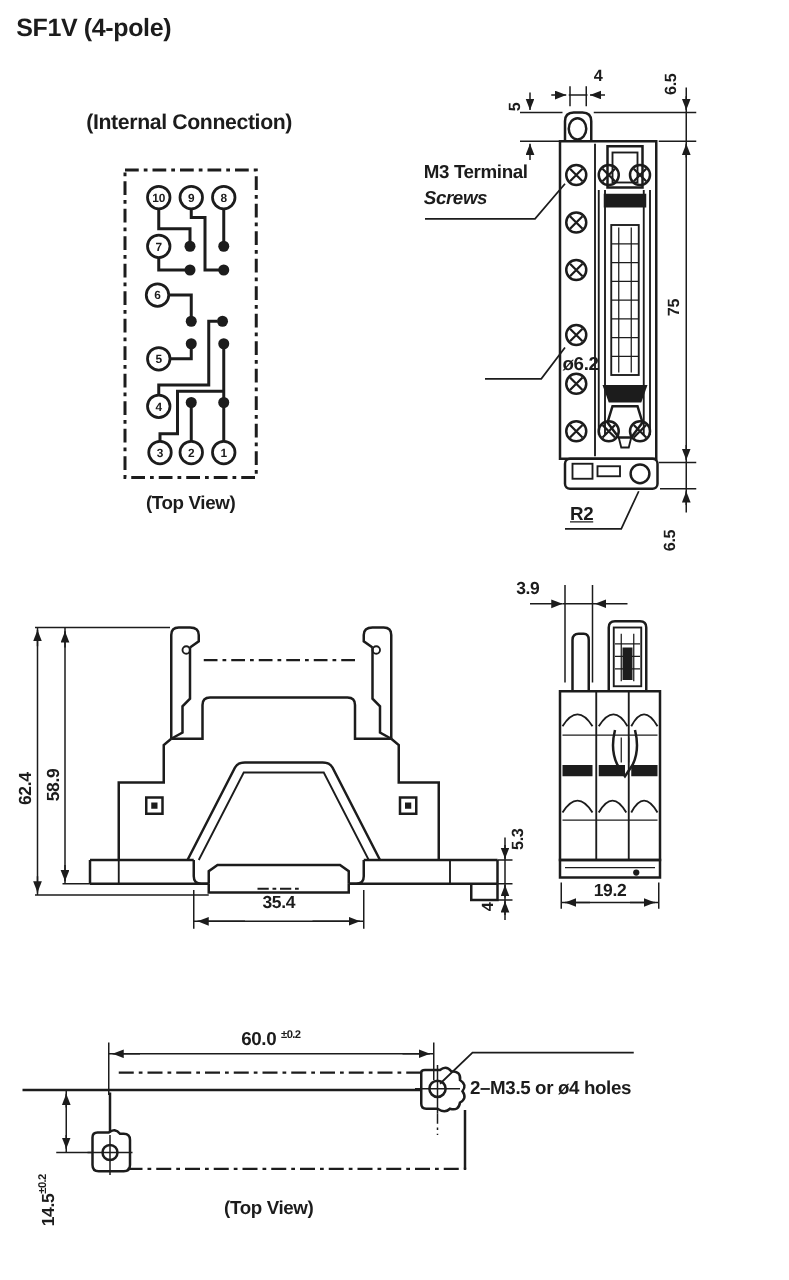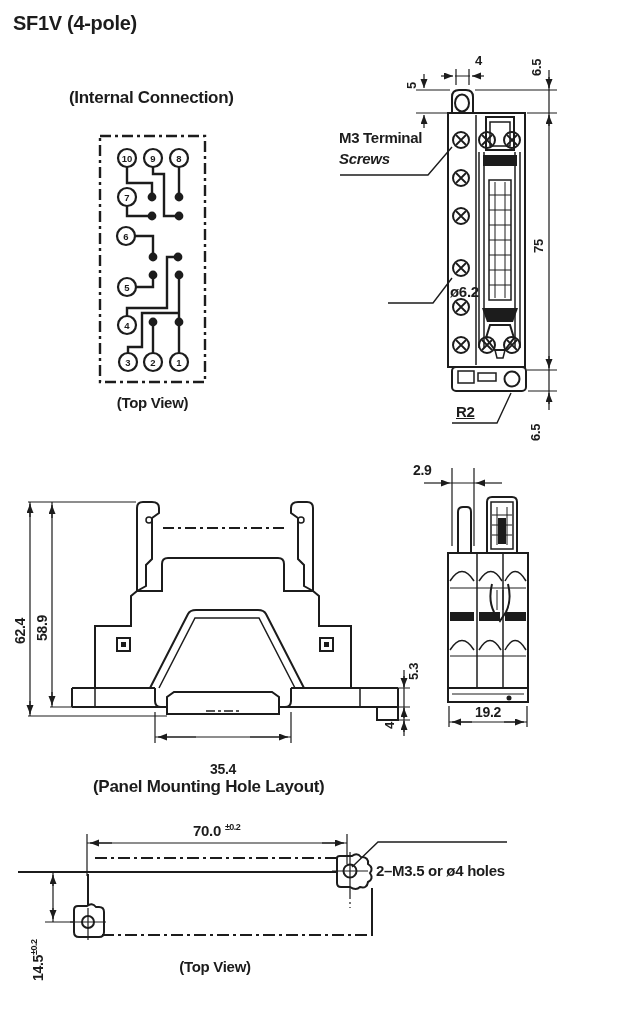--- a/index.html
+++ b/index.html
@@ -279,26 +279,25 @@
   <div class="lbl fs15" style="left:456px;top:403px;text-decoration:underline;">R2</div>
 
   <div class="lbl fs13 rot" style="left:405px;top:89px;">5</div>
   <div class="lbl fs13" style="left:475px;top:54px;">4</div>
   <div class="lbl fs13 rot" style="left:530px;top:76px;">6.5</div>
   <div class="lbl fs13 rot" style="left:532px;top:253px;">75</div>
   <div class="lbl fs13 rot" style="left:529px;top:441px;">6.5</div>
 
   <div class="lbl fs14 rot" style="left:12px;top:644px;">62.4</div>
   <div class="lbl fs14 rot" style="left:34px;top:641px;">58.9</div>
-  <div class="lbl fs14 ctr" style="left:196px;top:761px;width:54px;text-align:center;">35.4</div>
+  <div class="lbl fs14 ctr" style="left:196px;top:713px;width:54px;text-align:center;">35.4</div>
   <div class="lbl fs13 rot" style="left:407px;top:680px;">5.3</div>
   <div class="lbl fs13 rot" style="left:383px;top:729px;">4</div>
 
-  <div class="lbl fs14" style="left:413px;top:462px;">2.9</div>
+  <div class="lbl fs14" style="left:413px;top:462px;">3.9</div>
   <div class="lbl fs14 ctr" style="left:460px;top:704px;width:56px;">19.2</div>
 
-  <div class="lbl fs17" style="left:93px;top:777px;">(Panel Mounting Hole Layout)</div>
-  <div class="lbl fs15" style="left:193px;top:822px;"><span>70.0</span>&nbsp;<sup class="tol">±0.2</sup></div>
+  <div class="lbl fs15" style="left:193px;top:822px;"><span>60.0</span>&nbsp;<sup class="tol">±0.2</sup></div>
   <div class="lbl fs14 rot" style="left:29px;top:981px;"><span>14.5</span><sup class="tol">±0.2</sup></div>
   <div class="lbl fs15" style="left:376px;top:862px;">2–M3.5 or ø4 holes</div>
   <div class="lbl fs15 ctr" style="left:160px;top:958px;width:110px;">(Top View)</div>
 
 </div>
 
 </body></html>

